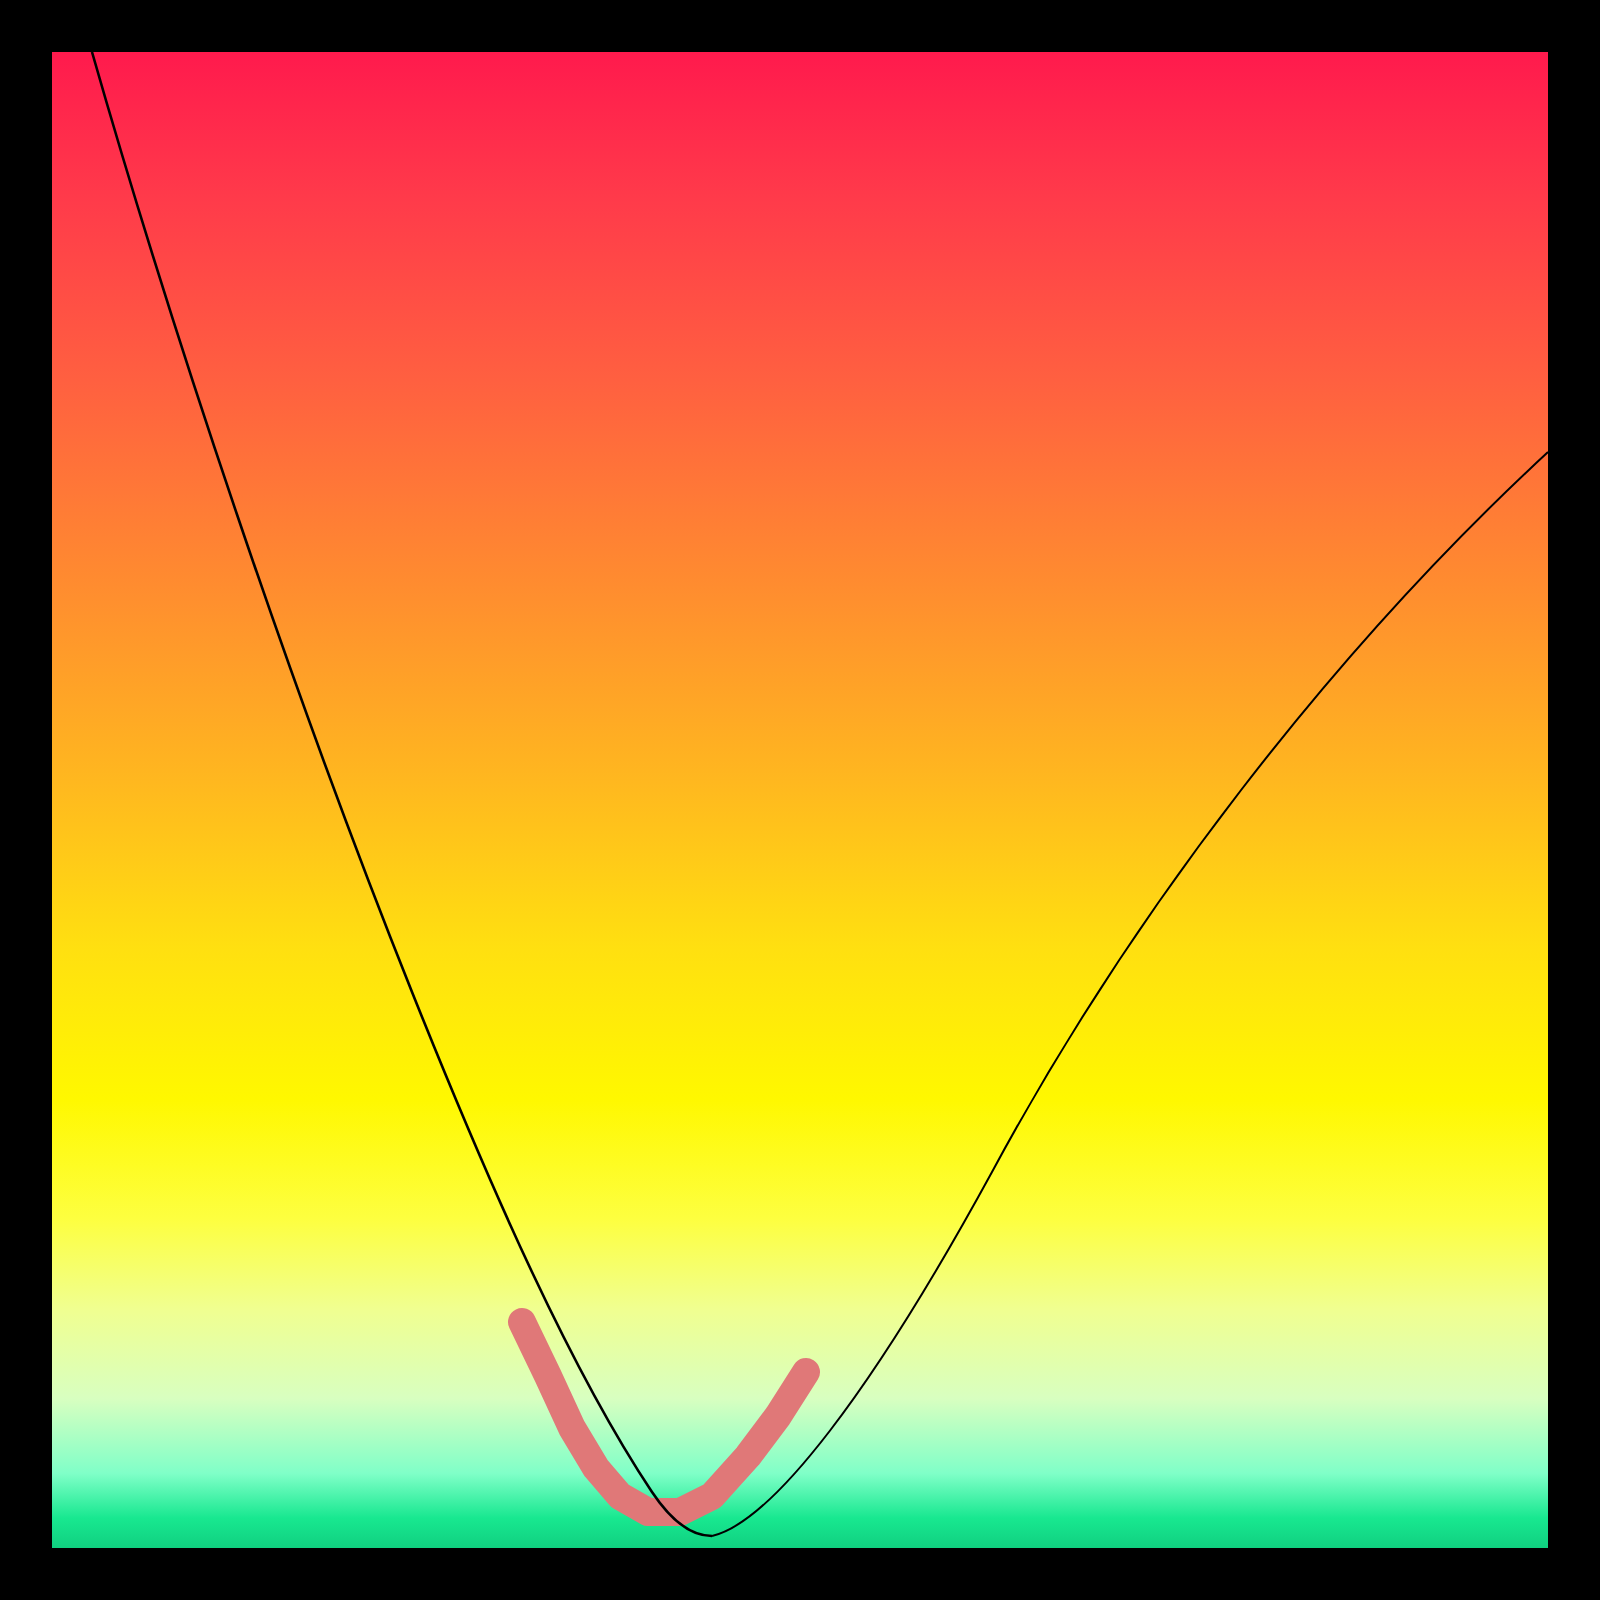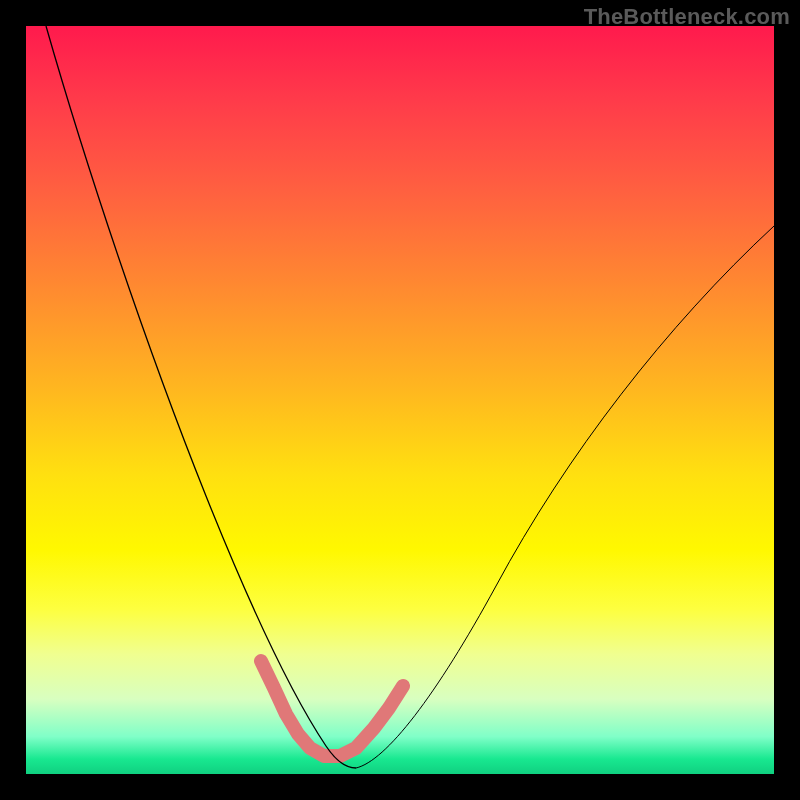--- a/index.html
+++ b/index.html
@@ -73,14 +73,13 @@
       <path class="thin-black" d="M 20 0
                C 60 140, 120 320, 180 470
                C 220 570, 260 660, 300 720
                C 310 735, 320 742, 330 742"></path>
 
       <path class="thin-black-r" d="M 330 742
                C 360 735, 410 670, 470 560
                C 540 430, 640 300, 748 200"></path>
     </svg>
   </div>
-  <div class="watermark">TheBottleneck.com</div>
 </div>
 
 </body></html>

